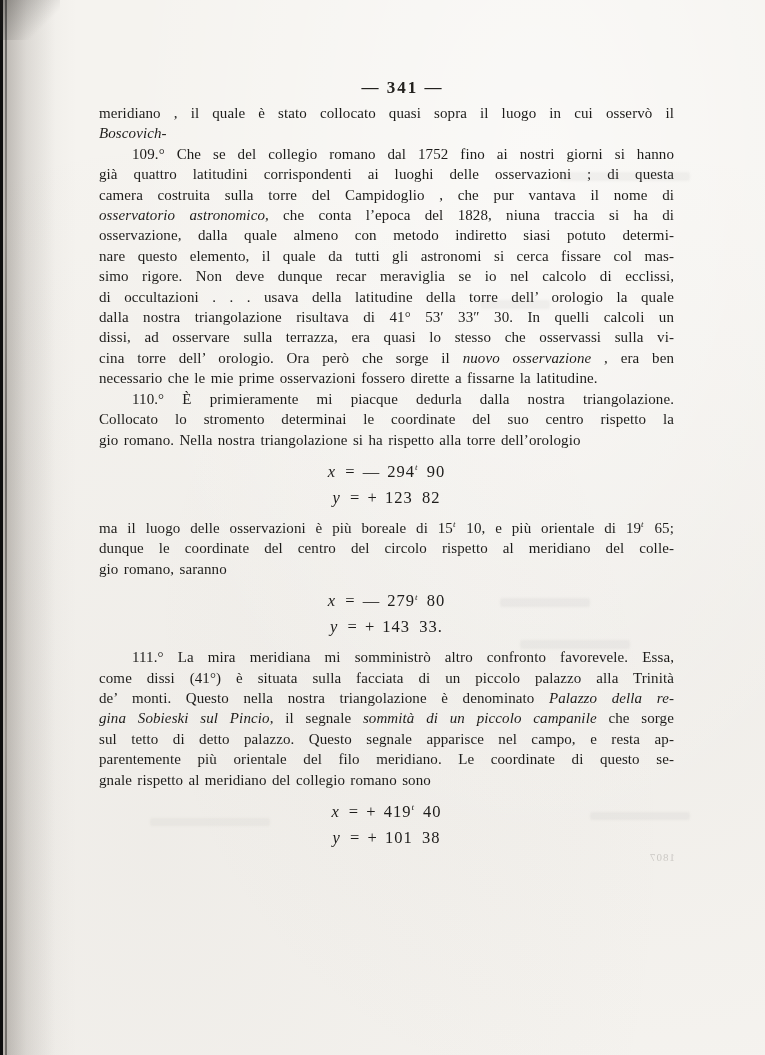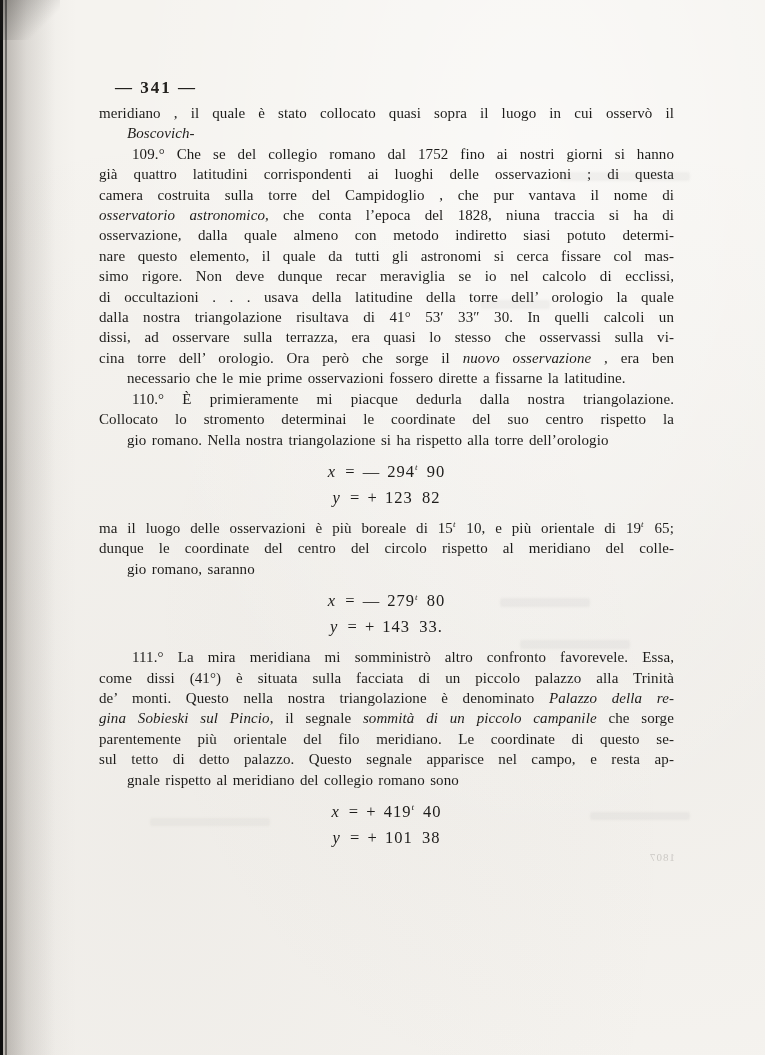--- a/index.html
+++ b/index.html
@@ -21,31 +21,31 @@
   .edge-black{position:absolute;left:0;top:0;width:3px;height:1055px;background:#0e0e0e;}
   .edge-crease{position:absolute;left:5px;top:0;width:2px;height:1055px;opacity:.55;
     background:linear-gradient(180deg,#1f1f1f 0%,#6f6a64 22%,#2e2b28 45%,#7d7872 70%,#35322e 100%);}
   .edge-shade{position:absolute;left:3px;top:0;width:52px;height:1055px;
     background:linear-gradient(90deg, rgba(95,88,80,.34), rgba(120,113,105,.14) 45%, rgba(150,143,135,0) 100%);}
   .corner-tl{position:absolute;left:0;top:0;width:60px;height:40px;
     background:linear-gradient(135deg, rgba(40,38,35,.35), rgba(40,38,35,0) 70%);}
   
   .pagenum{
     position:absolute;left:115px;top:78px;width:575px;
-    text-align:left;font-size:17px;font-weight:bold;letter-spacing:2px;color:#23211e;
+    text-align:center;font-size:17px;font-weight:bold;letter-spacing:2px;color:#23211e;
   }
   
   .content{position:absolute;left:99px;top:103px;width:575px;}
   .para{margin:0;}
   .line{
     font-size:15px;line-height:20.4px;
     text-align:justify;text-align-last:justify;
     letter-spacing:.1px;word-spacing:1.5px;
   }
-  .line.last{text-align-last:left;margin-left:28px;}
+  .line.last{text-align-last:left;}
   .line.indent{text-indent:33px;}
   .it{font-style:italic;}
   sup.sup-t{font-size:9px;line-height:0;font-style:italic;vertical-align:super;margin:0 1px 0 0;}
   
   .math{text-align:center;margin:9px 0 7px;}
   .math-inner{display:inline-block;text-align:center;}
   .mline{font-size:16.5px;line-height:26px;letter-spacing:1px;word-spacing:2px;}
   .mline .it{font-style:italic;padding-right:2px;}
   
   .smudge{position:absolute;background:rgba(110,108,104,.06);filter:blur(1.2px);border-radius:2px;}
@@ -102,22 +102,22 @@
         <div class="line"><span>ma il luogo delle osservazioni è più boreale di 15</span><sup class="sup-t">t</sup><span> 10, e più orientale di 19</span><sup class="sup-t">t</sup><span> 65;</span></div>
         <div class="line"><span>dunque le coordinate del centro del circolo rispetto al meridiano del colle-</span></div>
         <div class="line last"><span>gio romano, saranno</span></div>
       </div>
       <div class="math"><div class="math-inner"><div class="mline"><span class="it">x</span><span> = — 279</span><sup class="sup-t">t</sup><span> 80</span></div><div class="mline"><span class="it">y</span><span> = + 143 33.</span></div></div></div>
       <div class="para">
         <div class="line indent"><span>111.° La mira meridiana mi somministrò altro confronto favorevele. Essa,</span></div>
         <div class="line"><span>come dissi (41°) è situata  sulla  facciata di un piccolo  palazzo  alla  Trinità</span></div>
         <div class="line"><span>de’ monti. Questo nella nostra triangolazione è denominato </span><span class="it">Palazzo della re-</span></div>
         <div class="line"><span class="it">gina Sobieski sul Pincio</span><span>, il segnale </span><span class="it">sommità di un piccolo campanile</span><span> che sorge</span></div>
+        <div class="line"><span>sul tetto di detto palazzo. Questo segnale apparisce nel campo, e resta ap-</span></div>
         <div class="line"><span>parentemente più orientale del filo meridiano.  Le  coordinate  di  questo  se-</span></div>
-        <div class="line"><span>sul tetto di detto palazzo. Questo segnale apparisce nel campo, e resta ap-</span></div>
         <div class="line last"><span>gnale rispetto al meridiano del collegio romano sono</span></div>
       </div>
       <div class="math"><div class="math-inner"><div class="mline"><span class="it">x</span><span> = + 419</span><sup class="sup-t">t</sup><span> 40</span></div><div class="mline"><span class="it">y</span><span> = + 101 38</span></div></div></div>
     </div>
 
   <div class="smudge sm1"></div>
   <div class="smudge sm2"></div>
   <div class="smudge sm3"></div>
   <div class="smudge sm4"></div>
   <div class="smudge sm5"></div>

